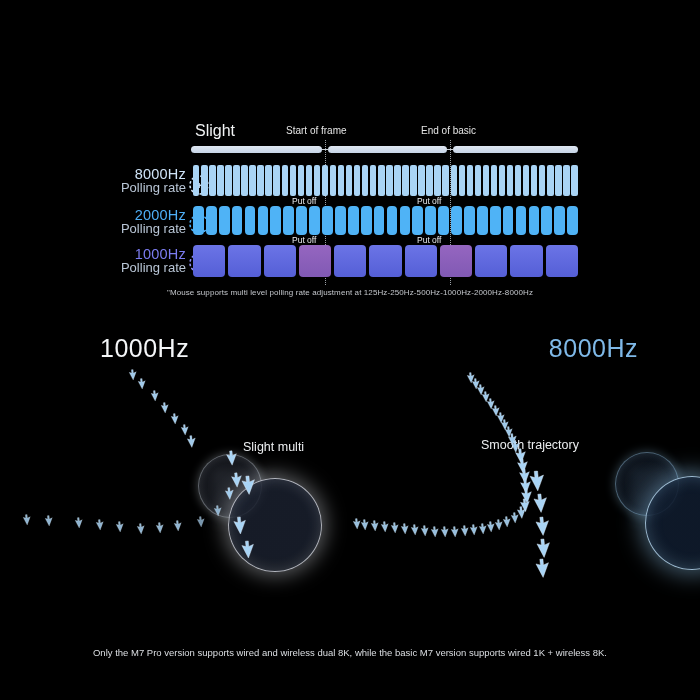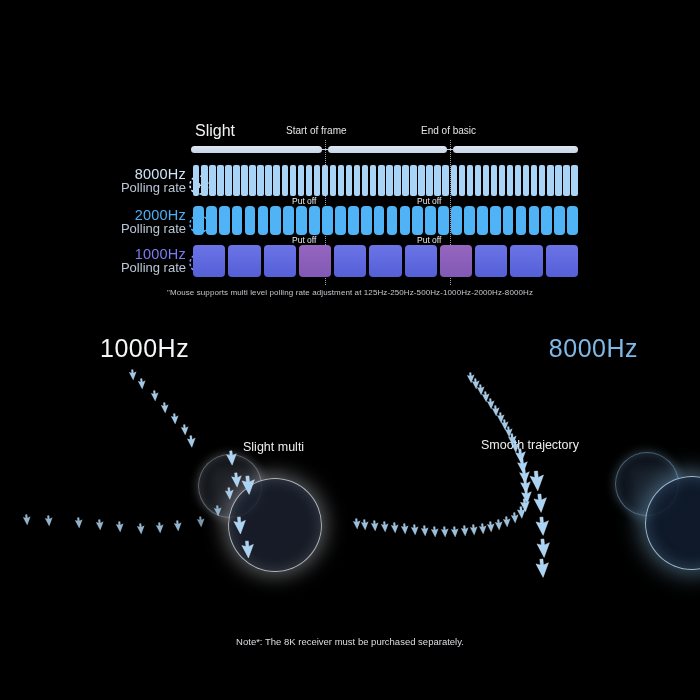--- a/index.html
+++ b/index.html
@@ -615,14 +615,14 @@
       </div>
       <div class="cursor" style="left: 184px; top: 238px; transform: rotate(200deg);">
         <svg width="14" height="18.900000000000002" viewBox="0 0 10 14">
           <path d="M1 0.6 L1 12.2 L3.9 9.4 L5.8 13.4 L7.9 12.4 L6.0 8.5 L9.4 8.2 Z" fill="#a9d4f5" fill-opacity="1" stroke="#e9f3fc" stroke-opacity="0.55" stroke-width="0.5"></path>
         </svg>
       </div>
     </div>
 </div>
 
 <div id="footnotes">
-  <div id="fn1">Note*: The 8K receiver must be purchased separately.</div>
+  <div id="fn2">Only the M7 Pro version supports wired and wireless dual 8K, while the basic M7 version supports wired 1K + wireless 8K.</div>
 </div>
 
 </body></html>

